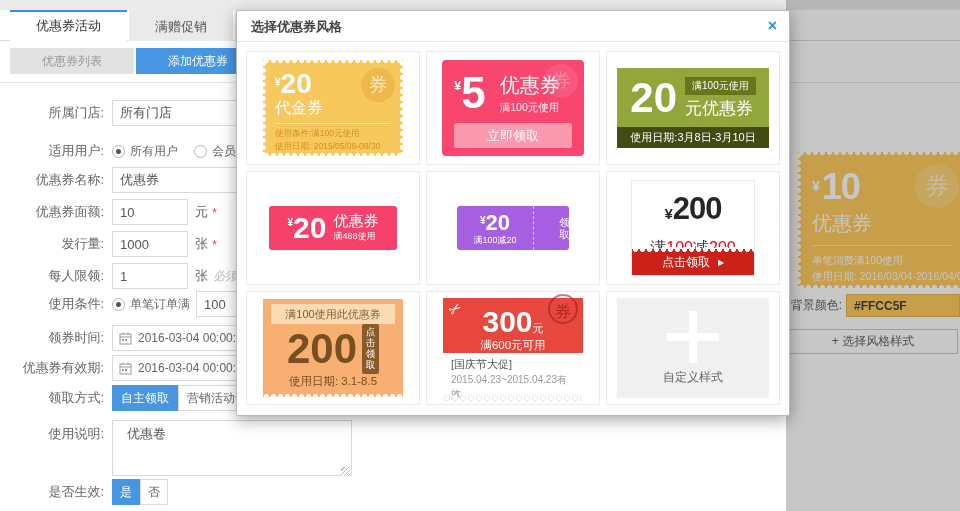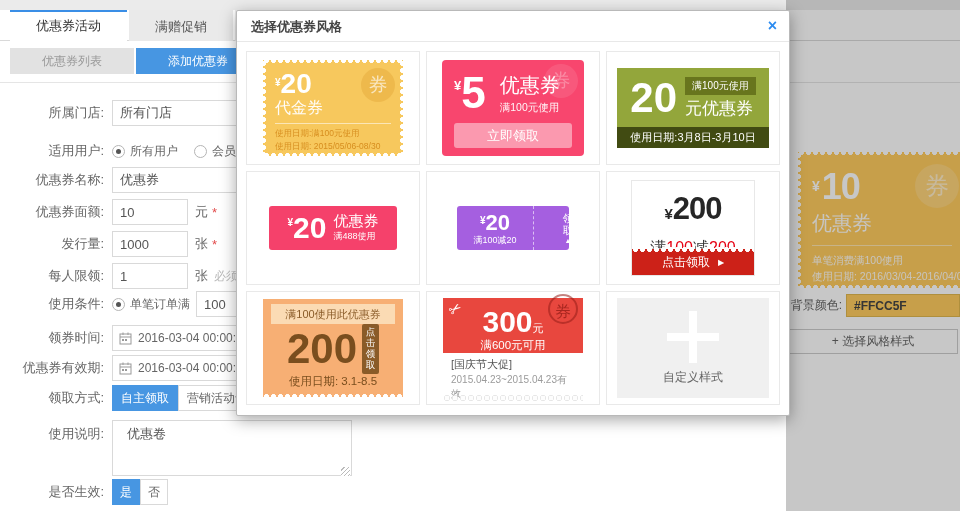--- a/index.html
+++ b/index.html
@@ -99,21 +99,21 @@
   
   .c4 { width:128px; height:44px; background:#F5416B; border-radius:3px; display:flex; align-items:center; justify-content:center; gap:7px; color:#fff; }
   .c4-amt .cur { font-size:10px; vertical-align:12px; } .c4-amt .n { font-size:30px; font-weight:bold; }
   .c4-name { font-size:15px; line-height:1.1; } .c4-cond { font-size:9px; }
 
   
   .c5 { width:112px; height:44px; background:#A55FE0; border-radius:3px; display:flex; color:#fff; }
   .c5-left { flex:1; text-align:center; padding-top:4px; }
   .c5-amt .cur { font-size:10px; vertical-align:6px; } .c5-amt .n { font-size:22px; font-weight:bold; }
   .c5-cond { font-size:9px; margin-top:-2px; }
-  .c5-right { width:36px; border-left:1px dashed rgba(255,255,255,.6); display:flex; flex-direction:column; align-items:center; justify-content:center;padding-left:33px; }
+  .c5-right { width:36px; border-left:1px dashed rgba(255,255,255,.6); display:flex; flex-direction:row; align-items:center; justify-content:center;padding-left:33px; }
   .c5-action { width:12px; font-size:10.5px; } .c5-arrow { font-size:7px; margin-top:1px; }
 
   
   .c6 { width:124px; height:96px; border:1px solid #E8E8E8; display:flex; flex-direction:column; align-items:center; padding-top:10px; position:relative; }
   .c6-amt { color:#262626; } .c6-cur { font-size:15px; font-weight:bold; } .c6-n { font-size:31px; font-weight:bold; letter-spacing:-1px; }
   .c6-cond { font-size:16px; margin-top:11px; } .c6-cond .d { color:#333; } .c6-cond .r { color:#E60012; }
   .c6-bar { position:absolute; left:0; right:0; bottom:0; height:26px; background:#CC2118; color:#fff; font-size:12px; display:flex; align-items:center; justify-content:center; gap:8px; }
   .c6-arrow { font-size:8px; }
 
   
@@ -285,21 +285,21 @@
 
       <div class="cell">
         <div class="c1">
           <span class="dots-h dots-top"></span>
             <span class="dots-h dots-bottom"></span>
           <span class="dots-v dots-left"></span>
             <span class="dots-v dots-right"></span>
           <div class="c1-amt"><span class="cur">¥</span><span class="n">20</span></div>
           <div class="c1-name">代金券</div>
           <div class="c1-div"></div>
-          <div class="c1-s">使用日期:满100元使用</div>
+          <div class="c1-s">使用条件:满100元使用</div>
           <div class="c1-s">使用日期: 2015/05/06-08/30</div>
           <div class="wm wm-gold2">券</div>
         </div>
       </div>
 
       <div class="cell">
         <div class="c2">
           <div class="c2-top">
             <div class="c2-amt"><span class="cur">¥</span><span class="n">5</span></div>
             <div class="c2-right">

